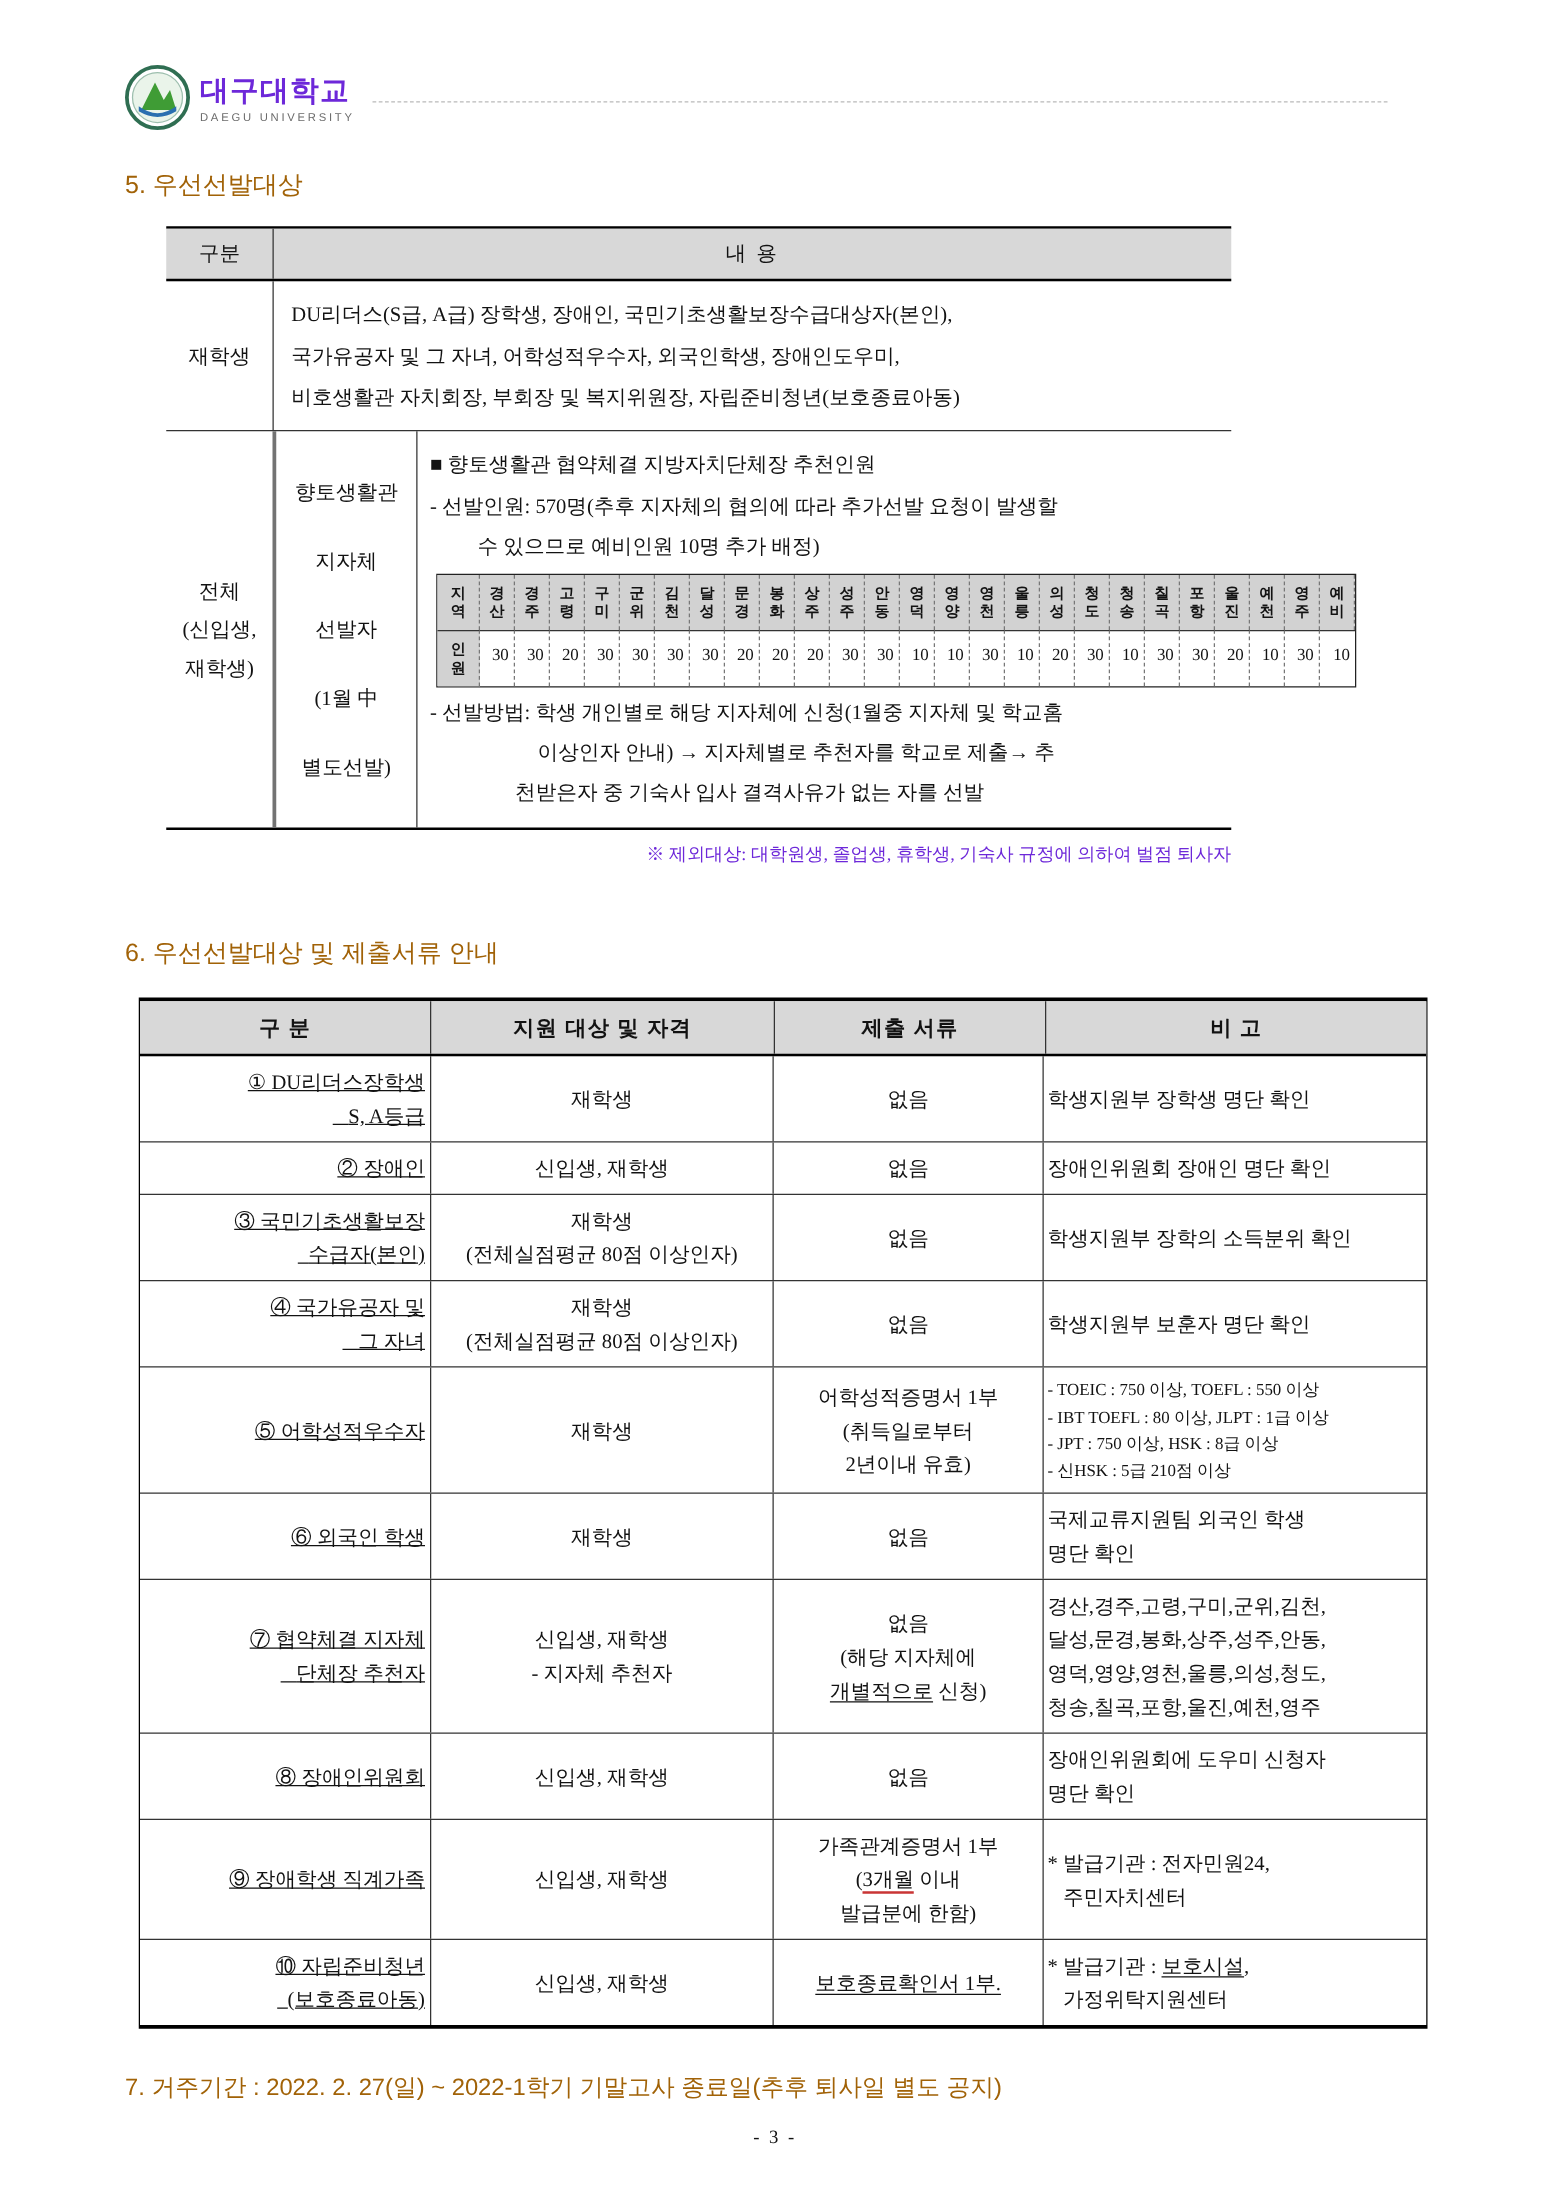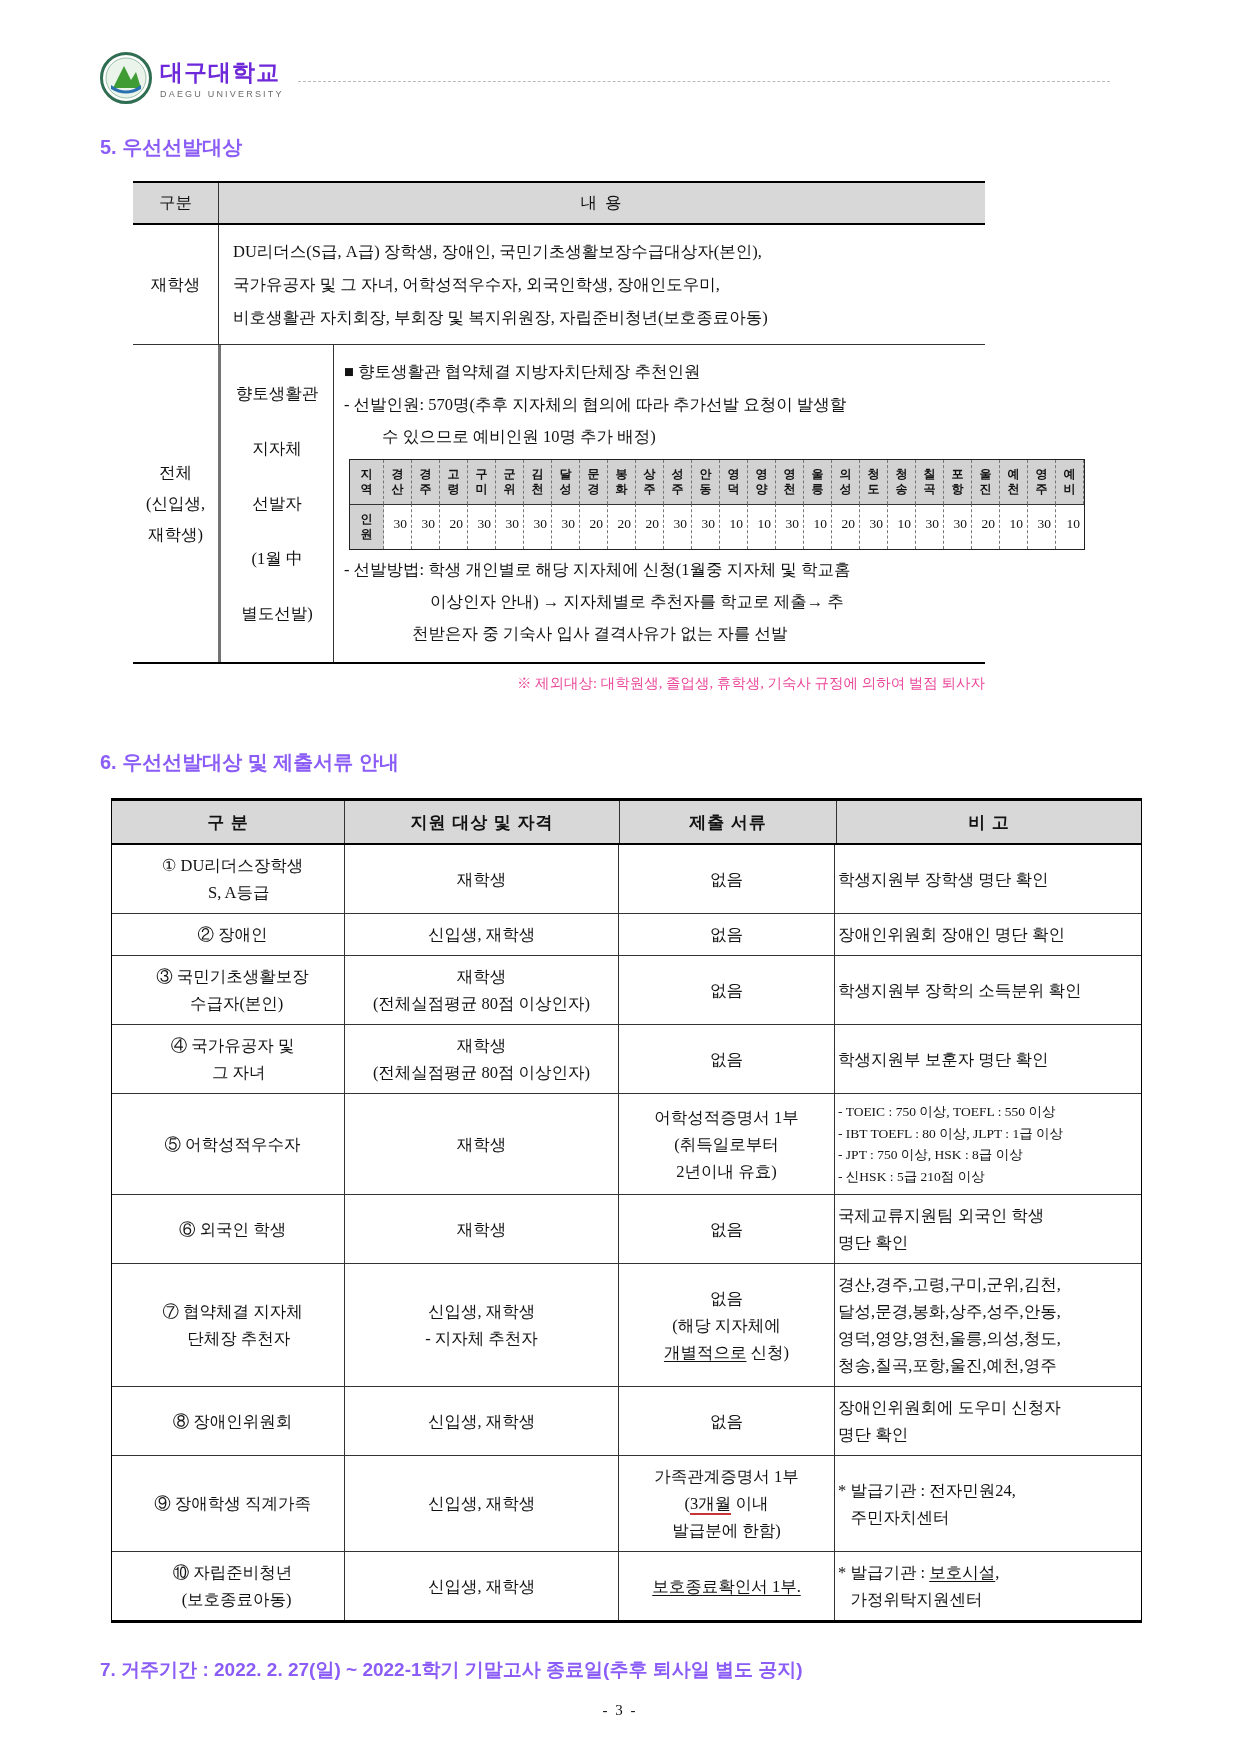--- a/index.html
+++ b/index.html
@@ -12,21 +12,21 @@
 
   
   .hdr{display:flex;align-items:center;}
   .hdr svg{flex:0 0 auto;}
   .logo-txt{margin-left:8px;}
   .logo-kr{font-family:"Liberation Sans","DejaVu Sans",sans-serif;font-weight:bold;font-size:23px;letter-spacing:1px;color:#6d28d9;}
   .logo-en{font-family:"Liberation Sans","DejaVu Sans",sans-serif;font-size:9px;letter-spacing:2.2px;color:#6b6b6b;margin-top:1px;}
   .hdr-rule{flex:1;height:0;border-top:1px dashed #b9b9b9;margin:6px 30px 0 14px;}
 
   
-  .sec-title{font-family:"Liberation Sans","DejaVu Sans",sans-serif;font-weight:bold;font-size:20px;margin:0;color:#8b5cf6;}
+  .sec-title{font-family:"Liberation Sans","DejaVu Sans",sans-serif;font-weight:normal;font-size:20px;margin:0;color:#a16207;}
   .sec5{margin-top:30px;}
   .sec6{margin-top:56px;}
   .sec7{margin-top:34px;font-size:19px;}
 
   
   .t1{margin:20px 0 0 33px;width:852px;border-top:2px solid #000;border-bottom:2px solid #000;font-size:16.5px;}
   .t1-head{display:flex;background:#d8d8d8;border-bottom:2px solid #000;height:40px;}
   .t1-head .th{display:flex;align-items:center;justify-content:center;}
   .t1-c1{width:85px;flex:0 0 auto;}
   .t1-head .t1-c2{flex:1;border-left:1px solid #333;letter-spacing:2px;}
@@ -41,34 +41,34 @@
   #method-lines .line:nth-child(2){margin-left:86px;}
   #method-lines .line:nth-child(3){margin-left:68px;}
 
   
   .rt{display:inline-grid;grid-template-columns:34px repeat(25,28px);border:1px solid #222;margin:6px 0 4px 5px;background:#fff;line-height:normal;}
   .rt-h{background:#d2d2d2;border-right:1px dashed #777;font-family:"Liberation Sans","DejaVu Sans",sans-serif;font-weight:bold;font-size:12px;line-height:15px;text-align:center;padding:7px 0;white-space:pre-line;}
   .rt-h:last-of-type{border-right:none;}
   .rt-c{border-right:1px dashed #777;border-top:1px solid #333;font-size:13.5px;text-align:right;padding:11px 4px 11px 0;}
   .rt-c.noline{border-right:none;}
 
-  .t1-note{width:885px;text-align:right;font-size:14.5px;margin-top:10px;color:#ec4899;}
+  .t1-note{width:885px;text-align:right;font-size:14.5px;margin-top:10px;color:#6d28d9;}
 
   
   .t2{margin:22px 0 0 11px;width:1029px;border:1px solid #000;border-top:3px solid #000;border-bottom:3px solid #000;font-size:16.5px;}
   .t2-head{display:flex;background:#d8d8d8;border-bottom:2.5px solid #000;height:42px;font-family:"Liberation Sans","DejaVu Sans",sans-serif;font-weight:bold;font-size:17px;}
   .t2-head .th{display:flex;align-items:center;justify-content:center;letter-spacing:1px;}
   .t2 .c0{width:232px;flex:0 0 auto;}
   .t2 .c1{width:274px;flex:0 0 auto;border-left:1px solid #333;}
   .t2 .c2{width:216px;flex:0 0 auto;border-left:1px solid #333;}
   .t2 .c3{flex:1;border-left:1px solid #333;}
   .t2-row{display:flex;border-top:1px solid #333;}
   .t2-row:first-child{border-top:none;}
   .t2-row .cell{display:flex;flex-direction:column;justify-content:center;box-sizing:border-box;padding:7px 4px;line-height:27px;}
-  .t2-row .c0{align-items:center;padding-left:13px;}
+  .t2-row .c0{align-items:flex-end;padding-left:13px;text-decoration:underline;}
   .t2-row .c1{align-items:center;text-align:center;}
   .t2-row .c2{align-items:center;text-align:center;justify-content:center;}
   .t2-row .c3{align-items:flex-start;padding-left:3px;}
   .t2-row .c3.small{font-size:13.5px;line-height:21.5px;}
   .line{white-space:pre-wrap;}
 
   .u{text-decoration:underline;text-underline-offset:3px;}
   .ru{border-bottom:2px solid #c93535;padding-bottom:0px;}
 
   .footer{position:absolute;left:0;bottom:34px;width:100%;text-align:center;font-size:15px;letter-spacing:2px;}

